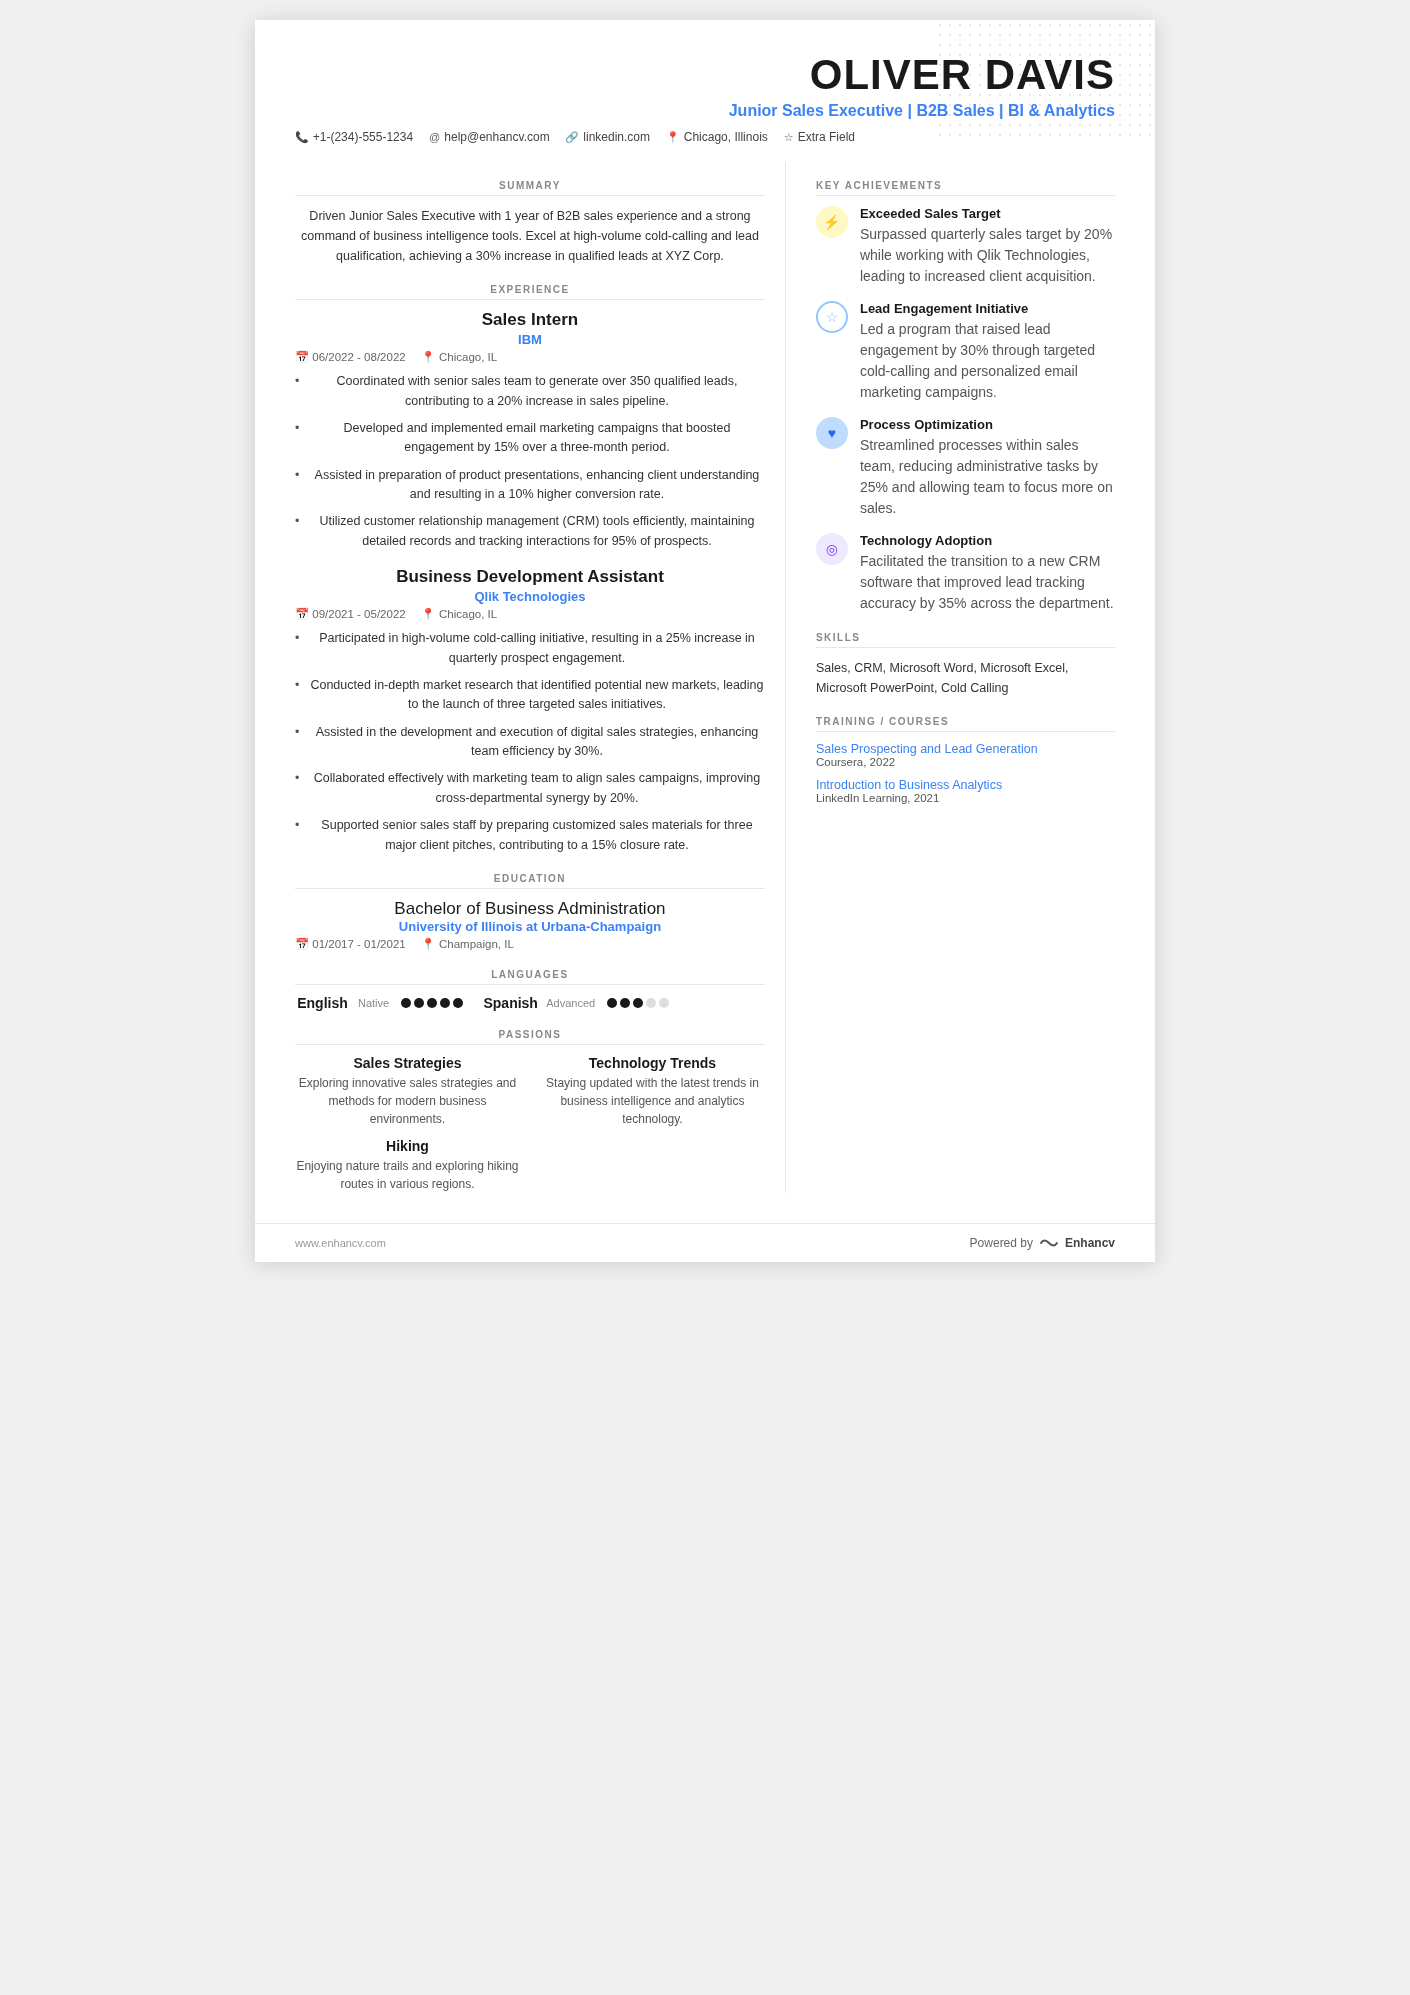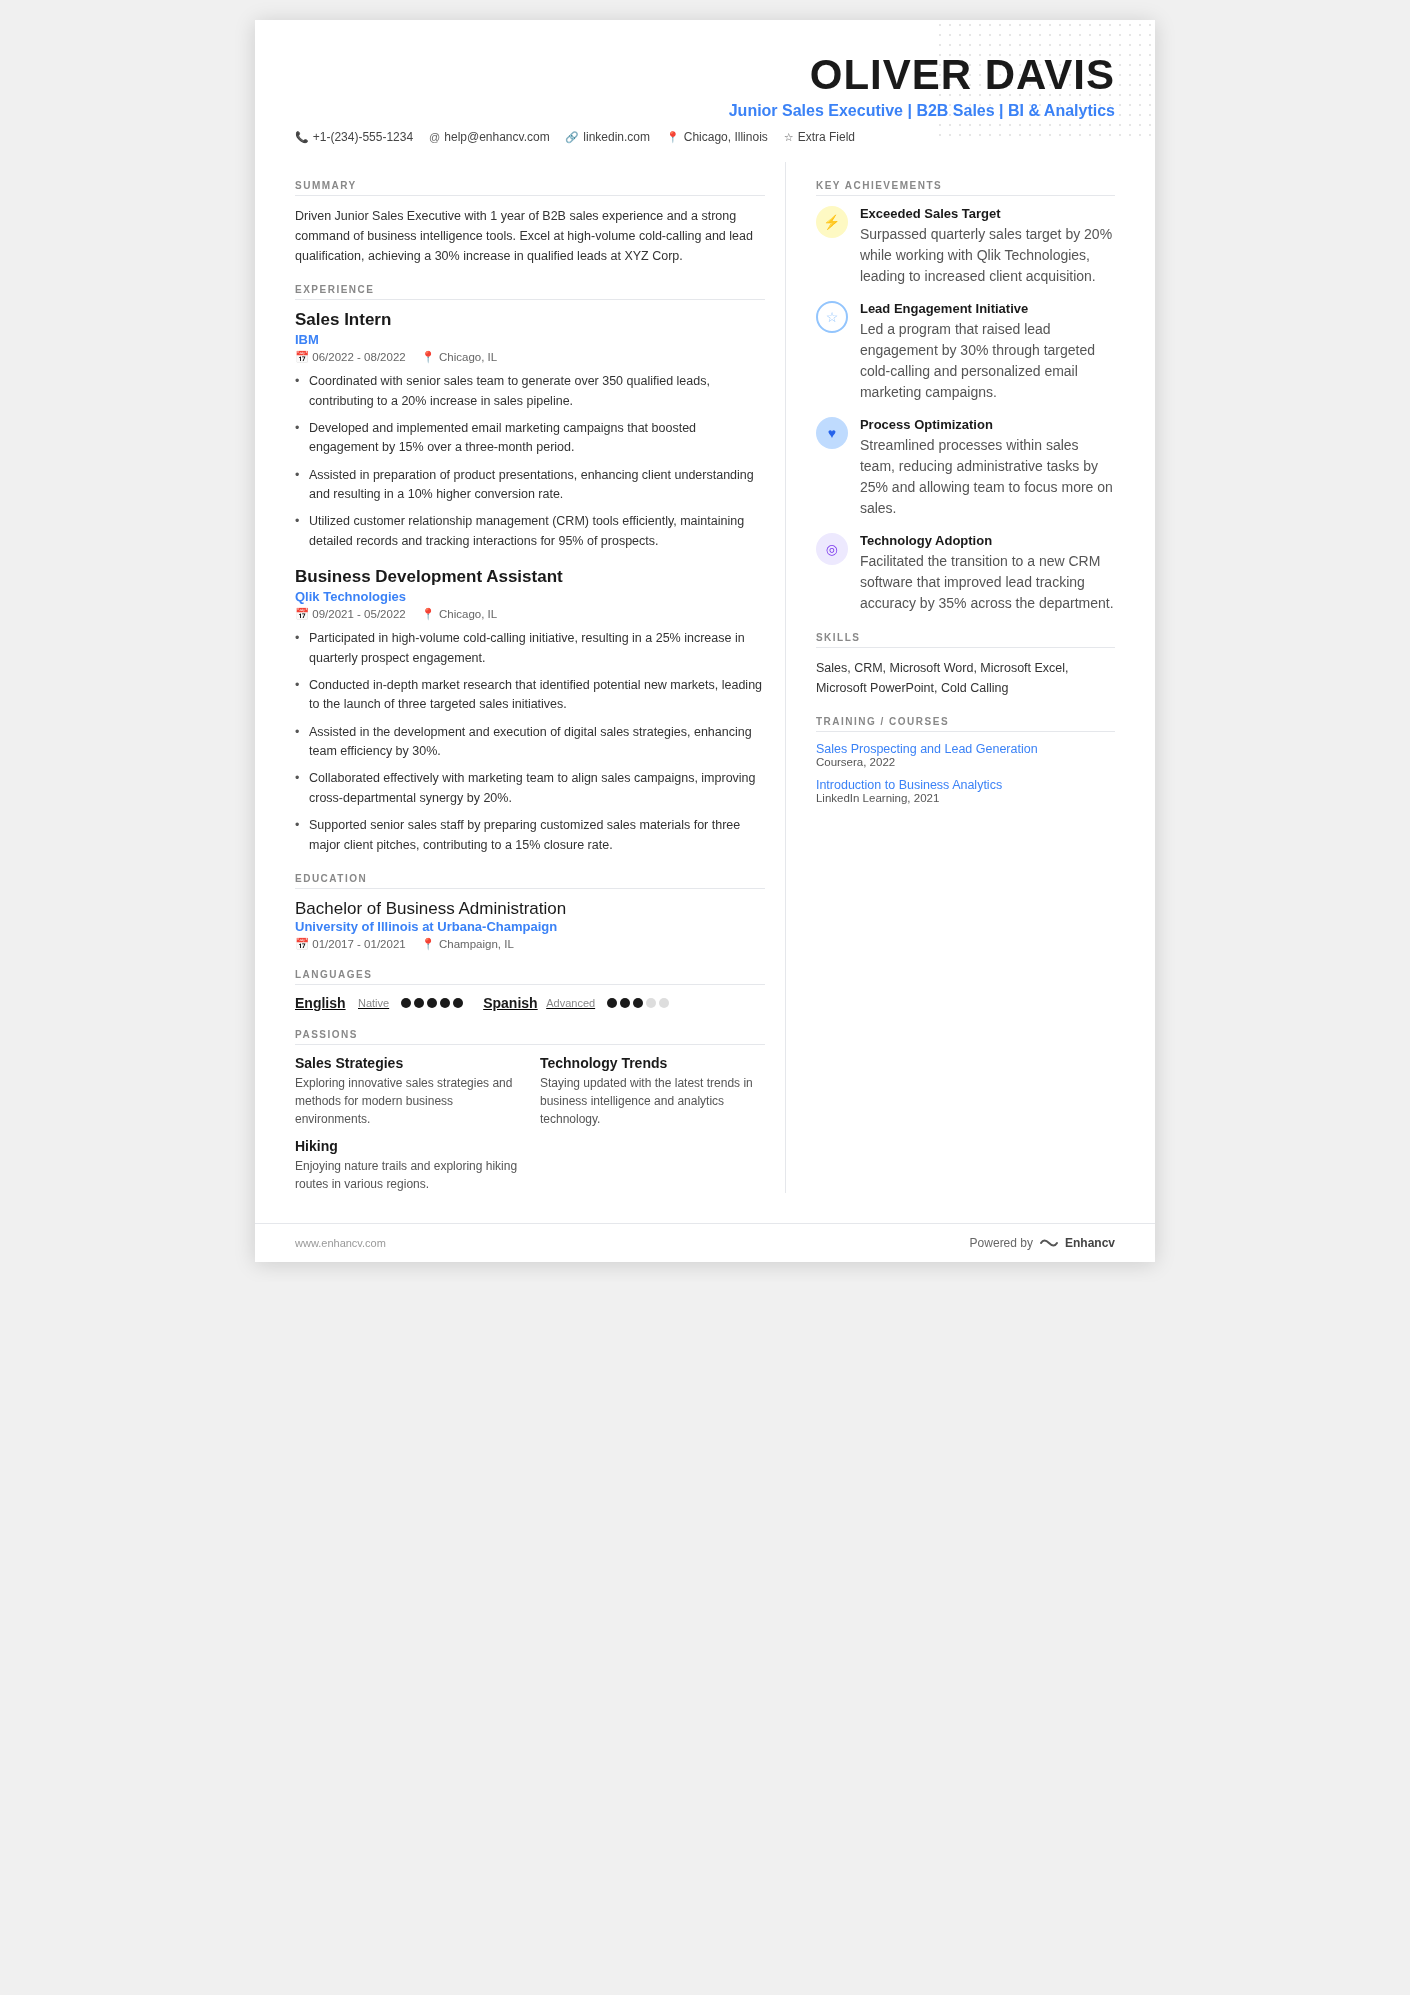--- a/index.html
+++ b/index.html
@@ -68,20 +68,21 @@
     
     .two-col {
       display: flex;
       padding: 0 40px 30px 40px;
       gap: 30px;
     }
     .left-col {
       flex: 1.1;
       padding-right: 20px;
       border-right: 1px solid #e5e7eb;
+      text-align: center;
     }
     .right-col {
       flex: 0.7;
     }
     
     .section-title {
       font-size: 10px;
       font-weight: 700;
       letter-spacing: 1.5px;
       color: #888;
@@ -166,21 +167,20 @@
     .languages-row {
       display: flex;
       align-items: center;
       gap: 20px;
       margin-top: 8px;
     }
     .lang-item {
       display: flex;
       align-items: center;
       gap: 8px;
-      text-decoration: underline;
     }
     .lang-name {
       font-size: 14px;
       font-weight: 700;
       color: #1a1a1a;
       min-width: 55px;
     }
     .lang-level {
       font-size: 11px;
       color: #888;

